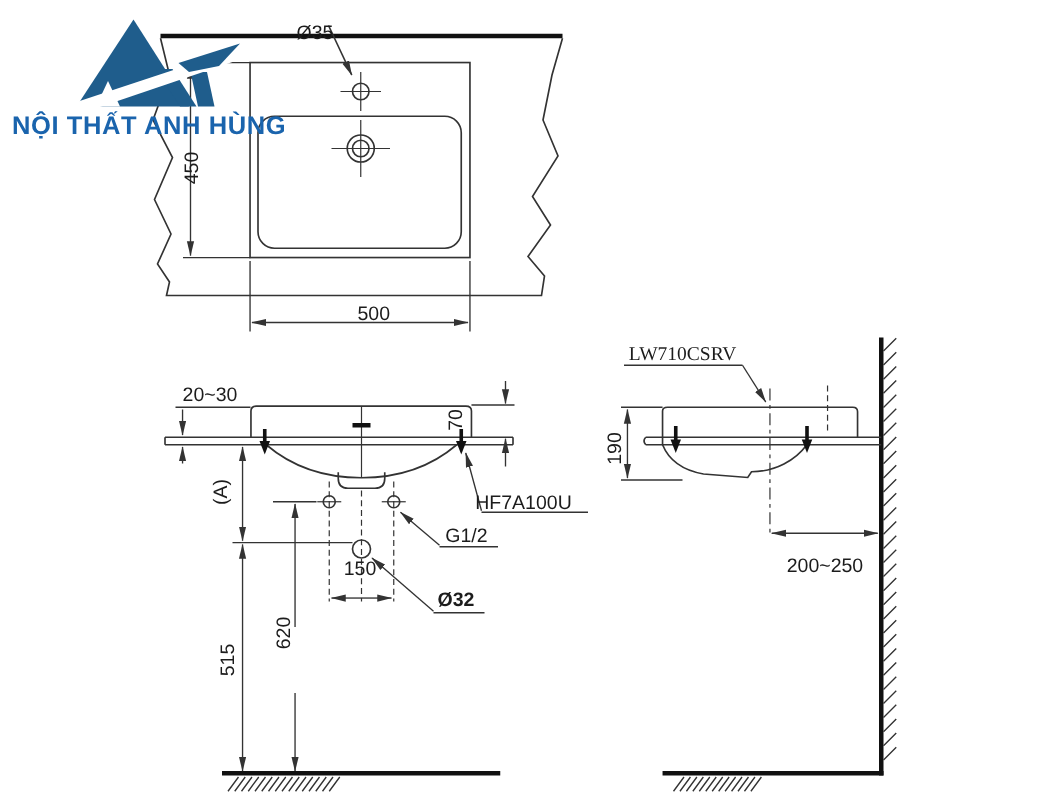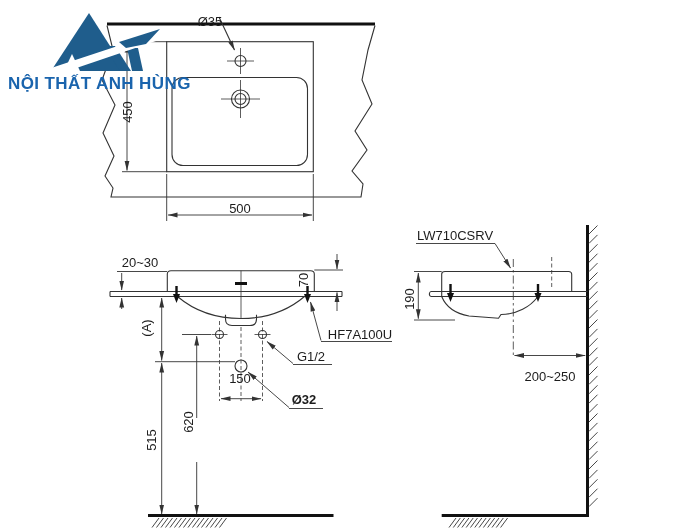--- a/index.html
+++ b/index.html
@@ -200,29 +200,29 @@
       <polygon points="113,42 124,42 129,65 118,65" fill="#1f5d8c"></polygon>
       <polygon points="50,65 58,48 66,65" fill="#ffffff"></polygon>
       <polygon points="25,66 140,28 142,35 30,73" fill="#ffffff"></polygon>
       <polygon points="105,36 146,23 132,38 112,42" fill="#1f5d8c"></polygon>
     </g>
   </svg>
   <div id="logo-text">NỘI THẤT ANH HÙNG</div>
 
   <div class="dim" style="left:190px;top:3px;width:40px;margin-top:12px;">Ø35</div>
   <div class="dim v" style="left:108px;top:105px;width:40px;">450</div>
-  <div class="dim" style="left:220px;top:202px;width:40px;">500</div>
+  <div class="dim" style="left:220px;top:202px;width:40px;text-align:right;">500</div>
 
   <div class="dim" style="left:115px;top:256px;width:50px;">20~30</div>
   <div class="dim v" style="left:284px;top:273px;width:40px;">70</div>
   <div class="dim v" style="left:127px;top:321px;width:40px;">(A)</div>
   <div class="dim v" style="left:132px;top:433px;width:40px;">515</div>
   <div class="dim v" style="left:169px;top:415px;width:40px;">620</div>
   <div class="dim" style="left:220px;top:372px;width:40px;">150</div>
-  <div class="dim" style="left:320px;top:328px;width:80px;">HF7A100U</div>
+  <div class="dim" style="left:309px;top:328px;width:80px;">HF7A100U</div>
   <div class="dim" style="left:291px;top:350px;width:40px;">G1/2</div>
   <div class="dim" style="left:284px;top:393px;width:40px;font-weight:bold;">Ø32</div>
 
-  <div class="dim" style="left:415px;top:229px;width:80px;">LW710CSRV</div>
+  <div class="dim" style="left:415px;top:229px;width:80px;font-family:Liberation Serif, serif;">LW710CSRV</div>
   <div class="dim v" style="left:390px;top:292px;width:40px;">190</div>
   <div class="dim" style="left:515px;top:341px;width:70px;margin-top:29px;">200~250</div>
 
 </div>
 
 </body></html>

